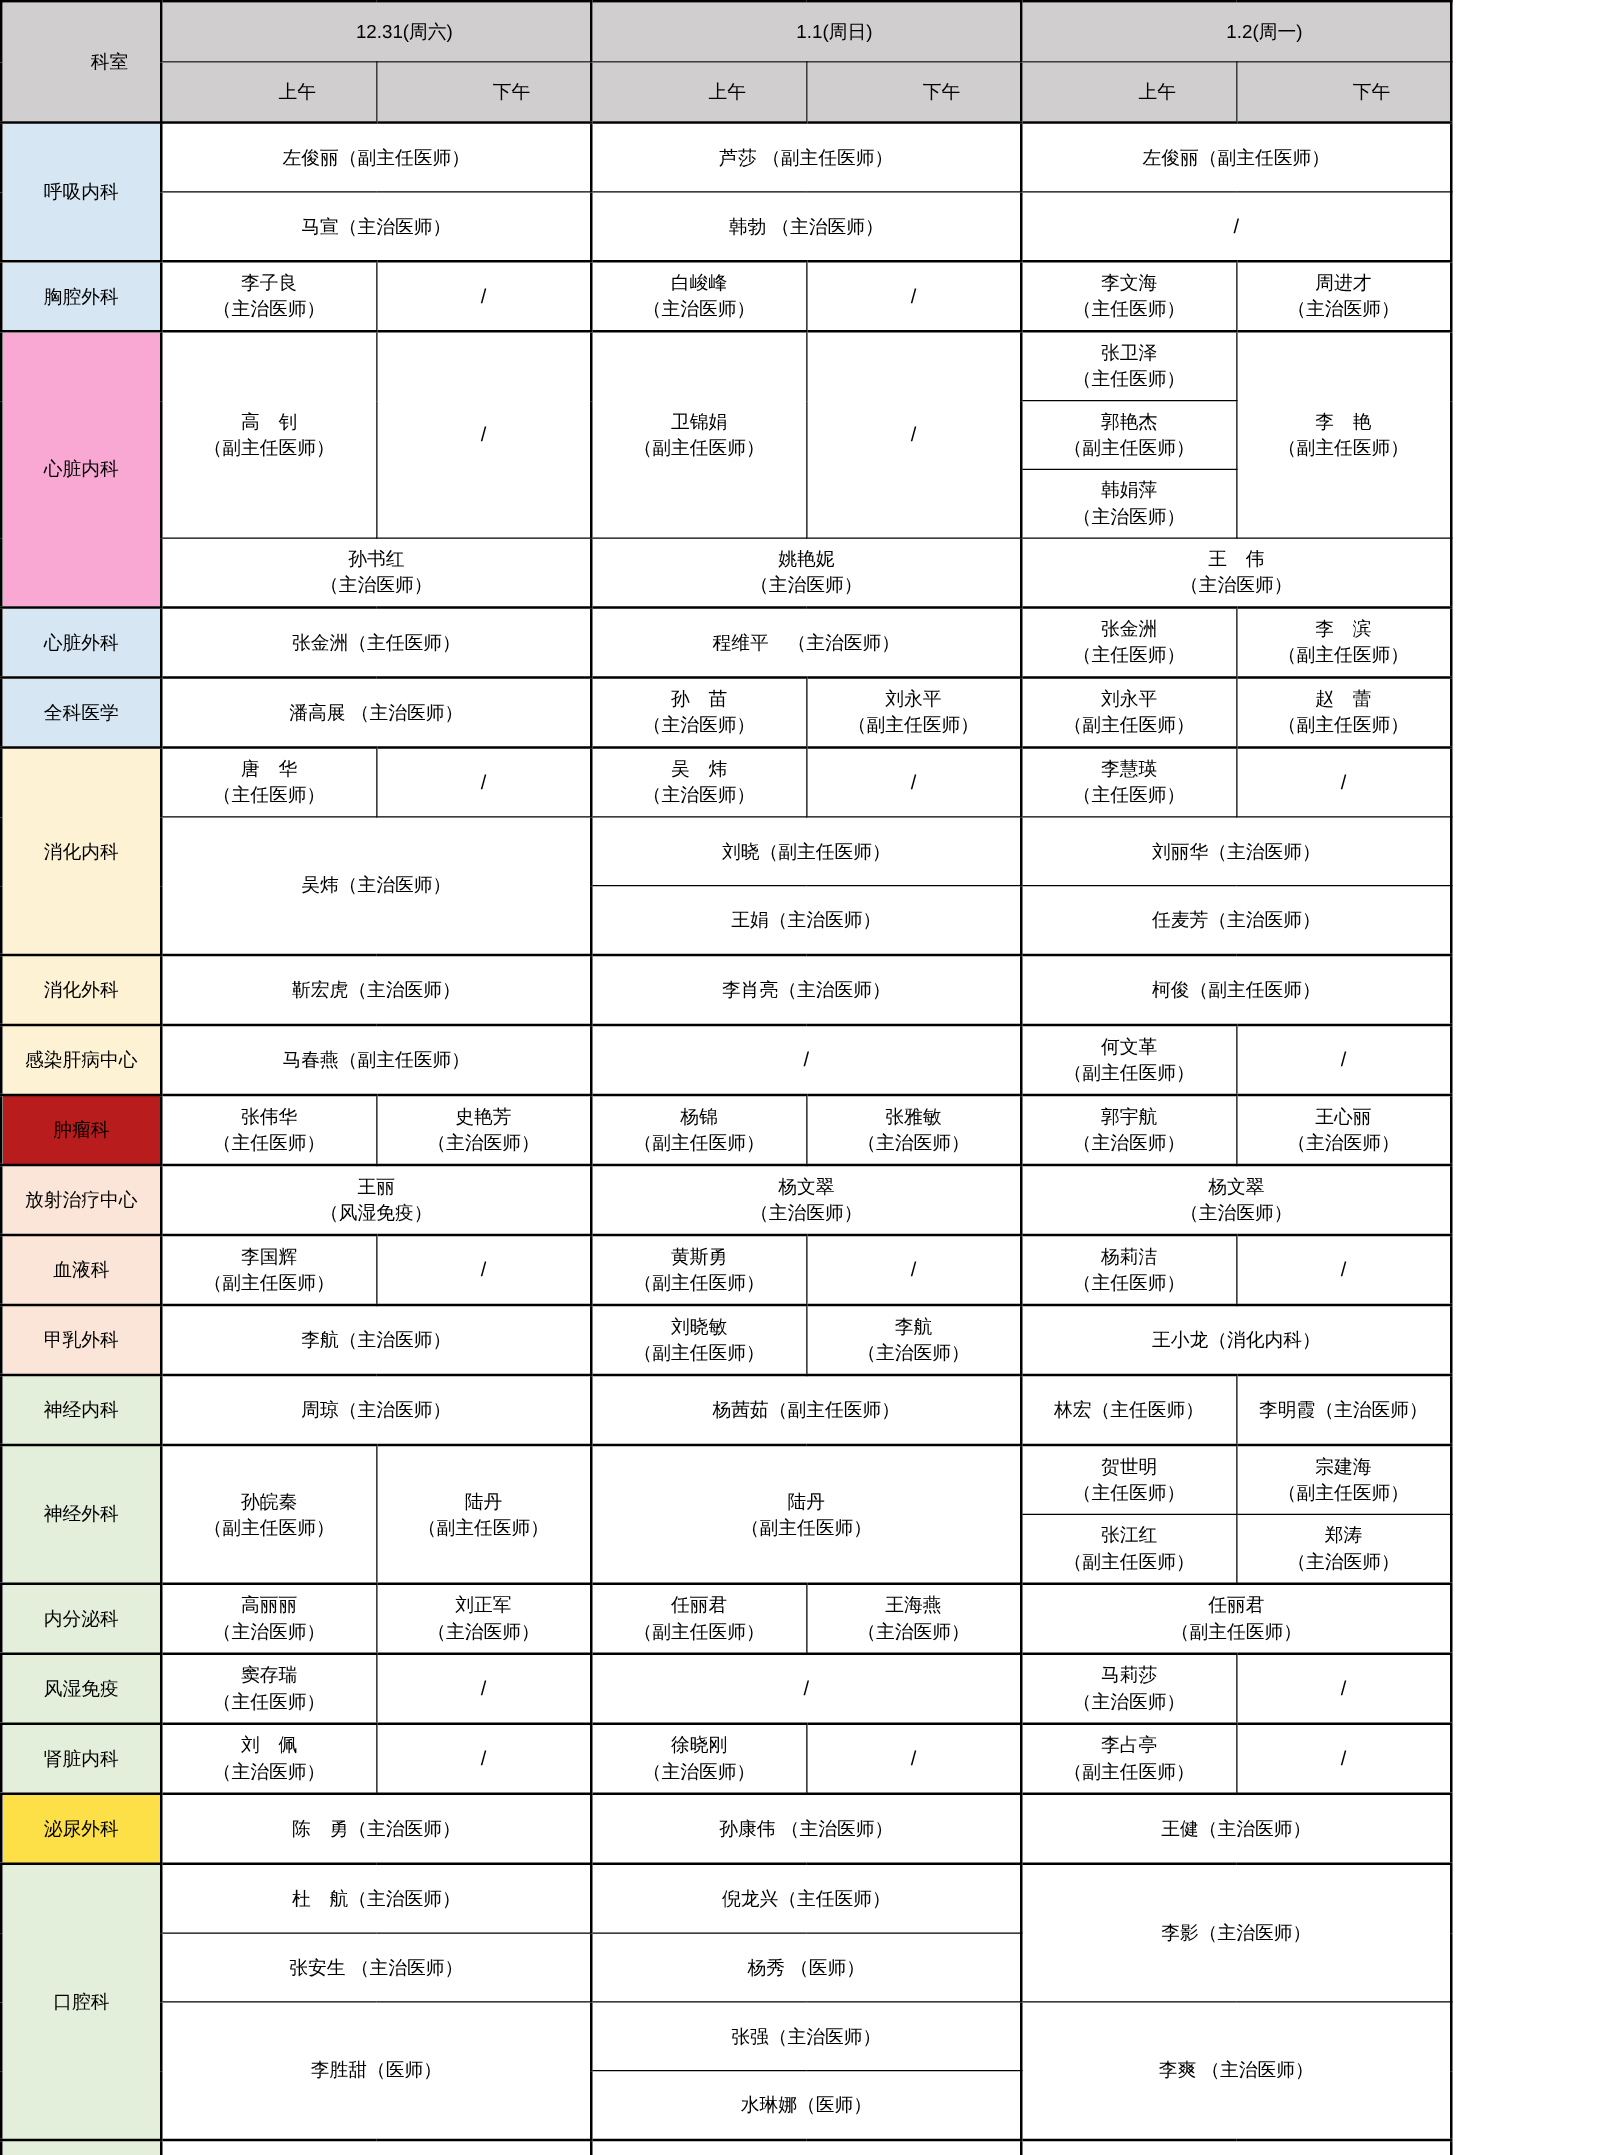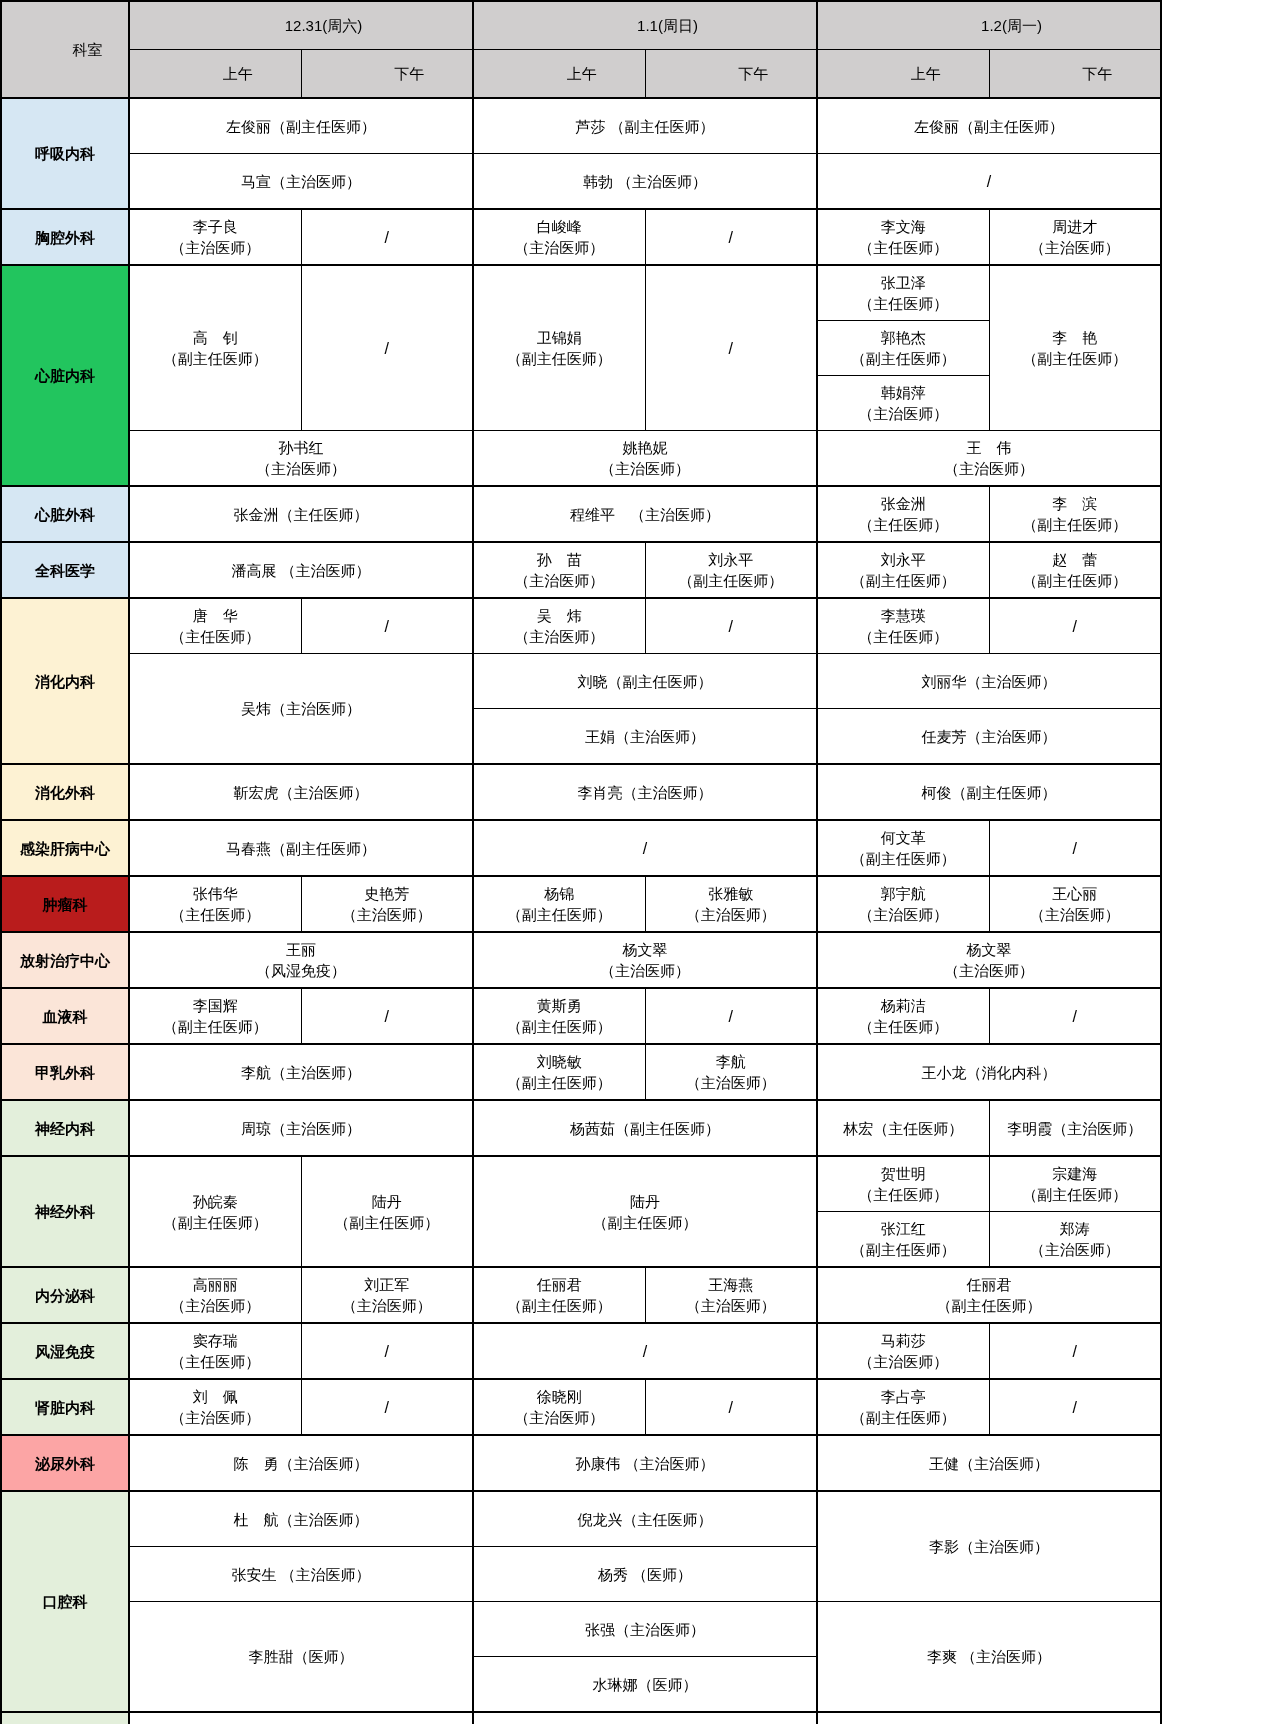--- a/index.html
+++ b/index.html
@@ -25,21 +25,21 @@
     font-size:15px;
     line-height:21px;
     font-weight:normal;
     padding:1px 3px;
     overflow:hidden;
   }
   thead th{background:var(--header-bg);height:45px;font-size:15px;padding-left:48px;}
   thead tr.dates th{border-bottom-width:1px;}
   thead tr.sessions th{border-bottom-width:2px;}
   tbody td{height:52px;background:#ffffff;}
-  tbody th.dept{font-weight:bold;}
+  tbody th.dept{font-weight:normal;}
   .secl{border-left-width:2px;}
   tr.dept-start th,tr.dept-start td{border-top-width:2px;}
   td.slash{font-size:16px;}
 </style>
 </head>
 <body>
 
 <table class="schedule">
   <colgroup>
     <col class="dept-col">
@@ -85,21 +85,21 @@
         <td class="slash">/</td>
         <td class="secl">白峻峰
 （主治医师）</td>
         <td class="slash">/</td>
         <td class="secl">李文海
 （主任医师）</td>
         <td>周进才
 （主治医师）</td>
       </tr>
       <tr class="dept-start">
-        <th class="dept" rowspan="4" style="background-color: #22c55e;">心脏内科</th>
+        <th class="dept" rowspan="4" style="background-color: #f9a8d4;">心脏内科</th>
         <td rowspan="3" class="secl">高　钊
 （副主任医师）</td>
         <td rowspan="3" class="slash">/</td>
         <td rowspan="3" class="secl">卫锦娟
 （副主任医师）</td>
         <td rowspan="3" class="slash">/</td>
         <td class="secl">张卫泽
 （主任医师）</td>
         <td rowspan="3">李　艳
 （副主任医师）</td>
@@ -276,21 +276,21 @@
 （主治医师）</td>
         <td class="slash">/</td>
         <td class="secl">徐晓刚
 （主治医师）</td>
         <td class="slash">/</td>
         <td class="secl">李占亭
 （副主任医师）</td>
         <td class="slash">/</td>
       </tr>
       <tr class="dept-start">
-        <th class="dept" style="background-color: #fca5a5;">泌尿外科</th>
+        <th class="dept" style="background-color: #fde047;">泌尿外科</th>
         <td colspan="2" class="secl">陈　勇（主治医师）</td>
         <td colspan="2" class="secl">孙康伟 （主治医师）</td>
         <td colspan="2" class="secl">王健（主治医师）</td>
       </tr>
       <tr class="dept-start">
         <th class="dept" rowspan="4" style="background-color: rgb(227, 239, 219);">口腔科</th>
         <td colspan="2" class="secl">杜　航（主治医师）</td>
         <td colspan="2" class="secl">倪龙兴（主任医师）</td>
         <td colspan="2" rowspan="2" class="secl">李影（主治医师）</td>
       </tr>

